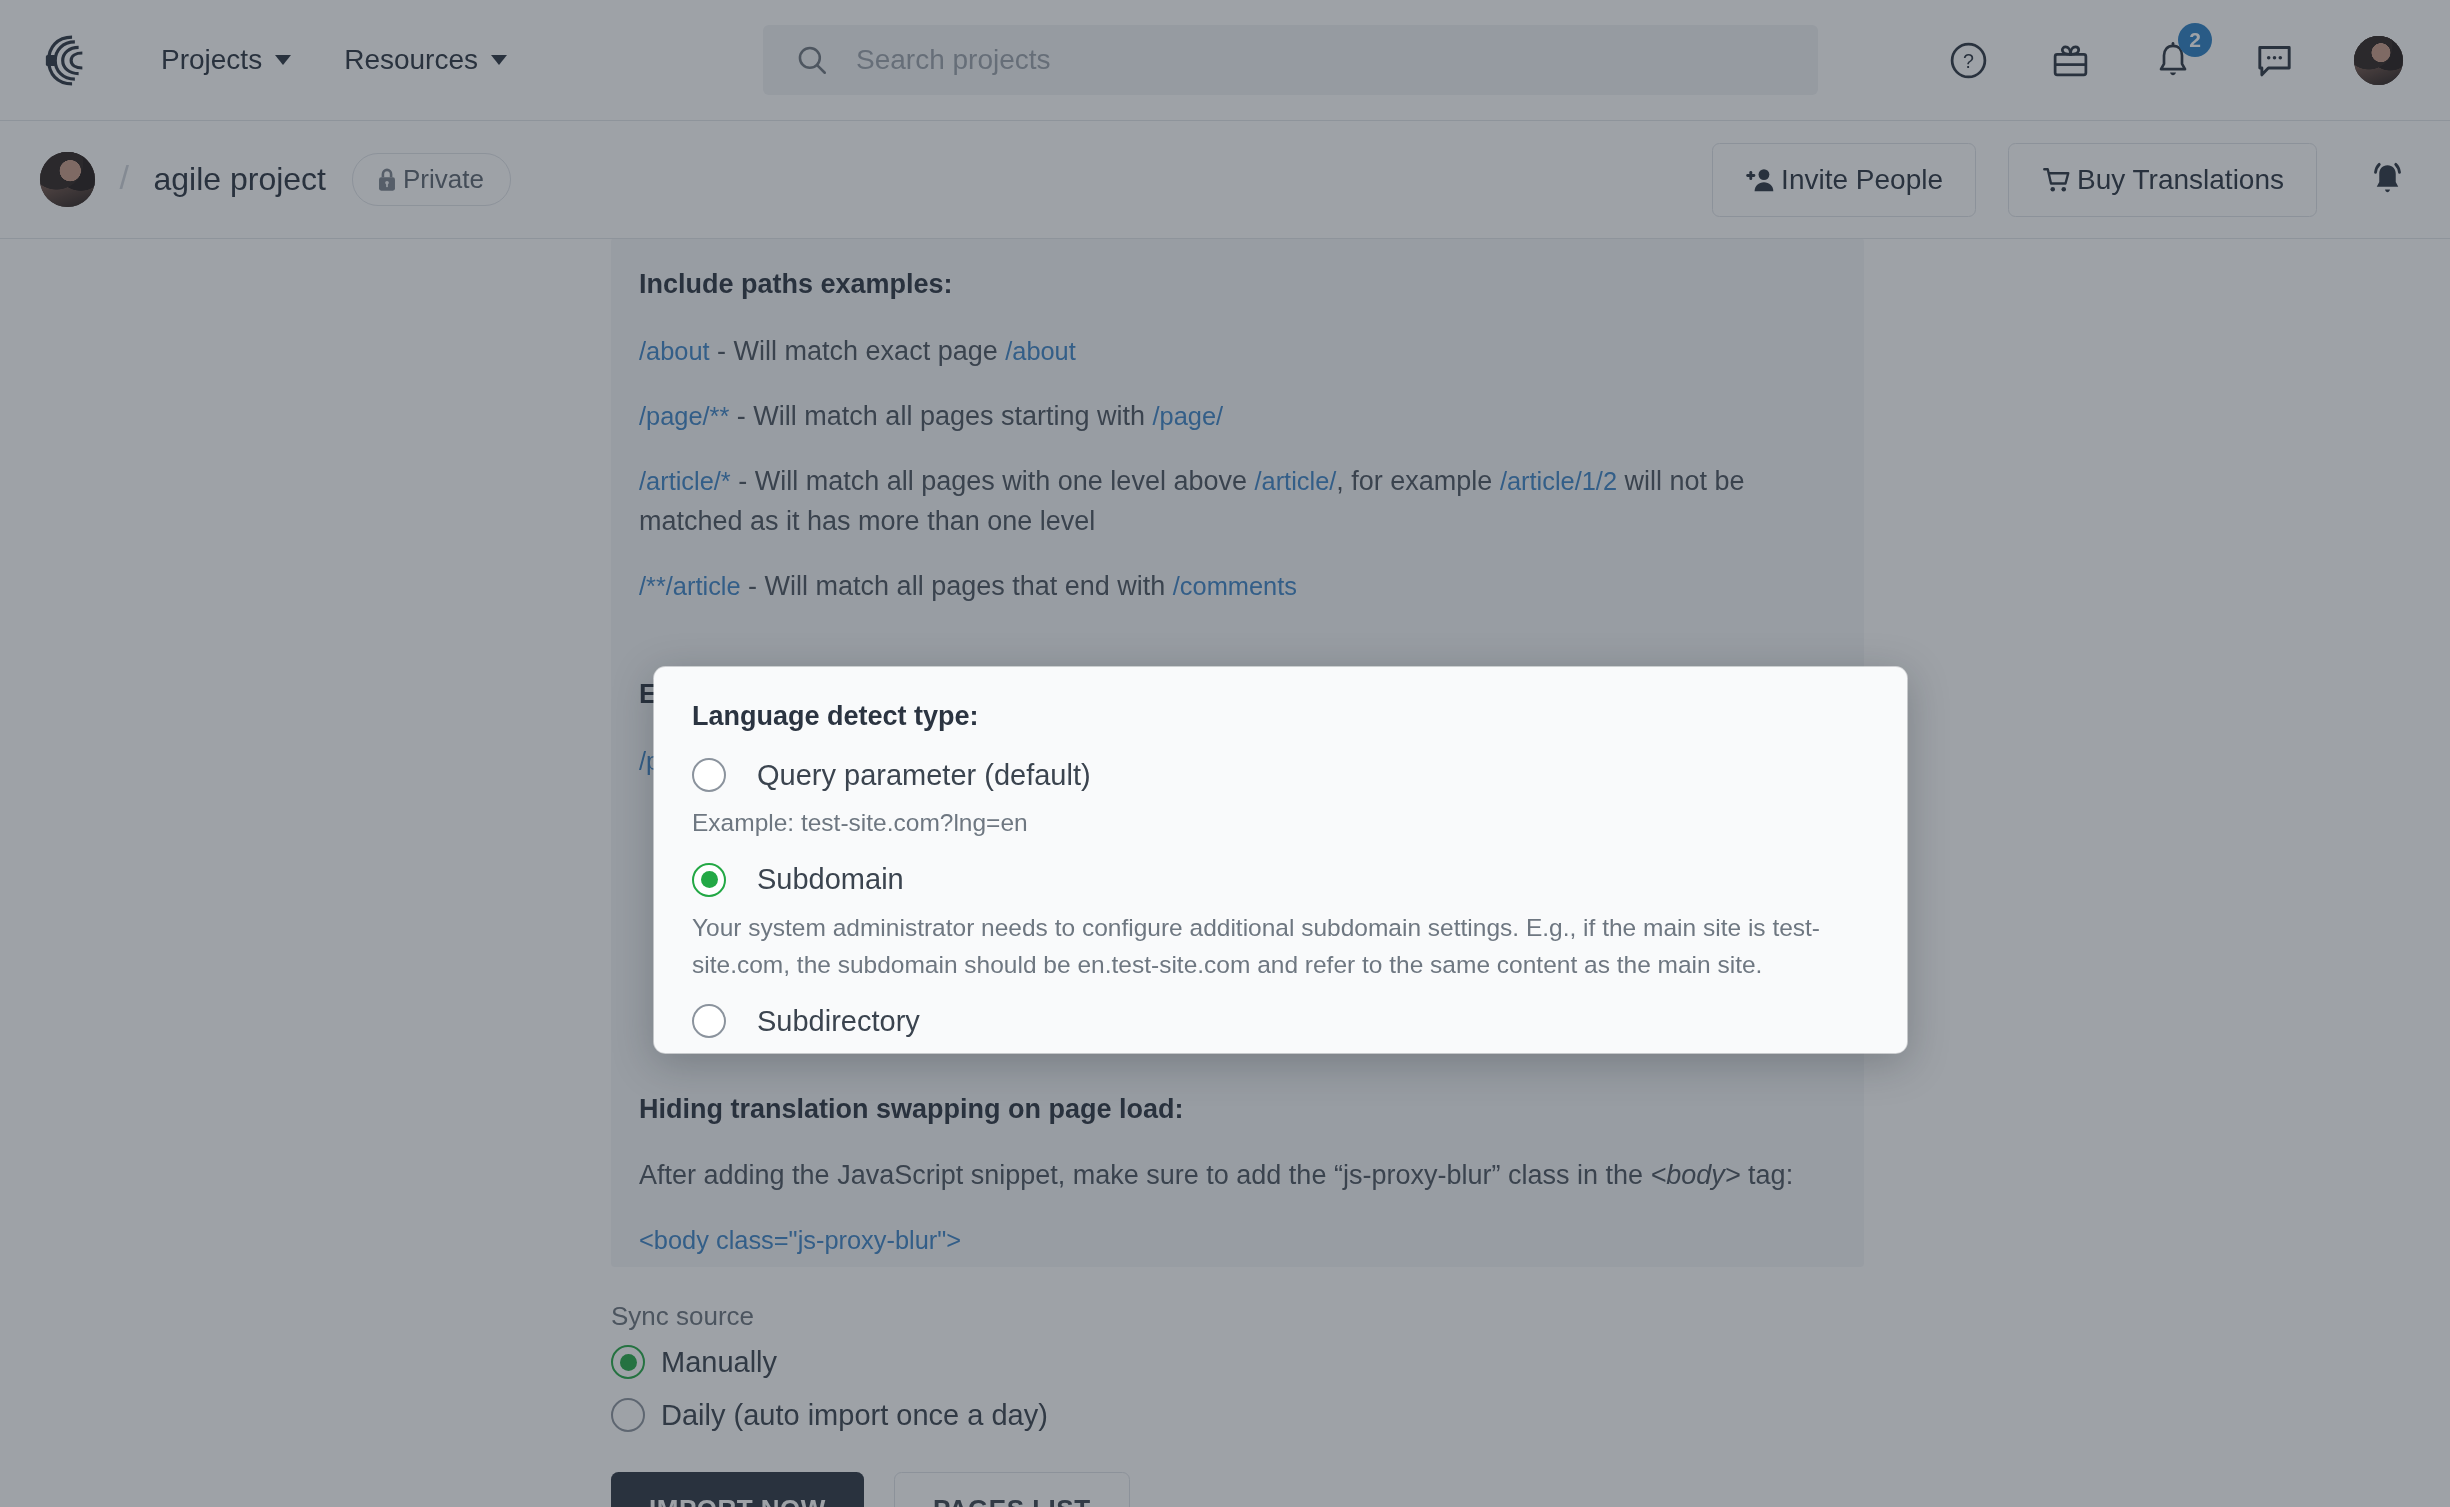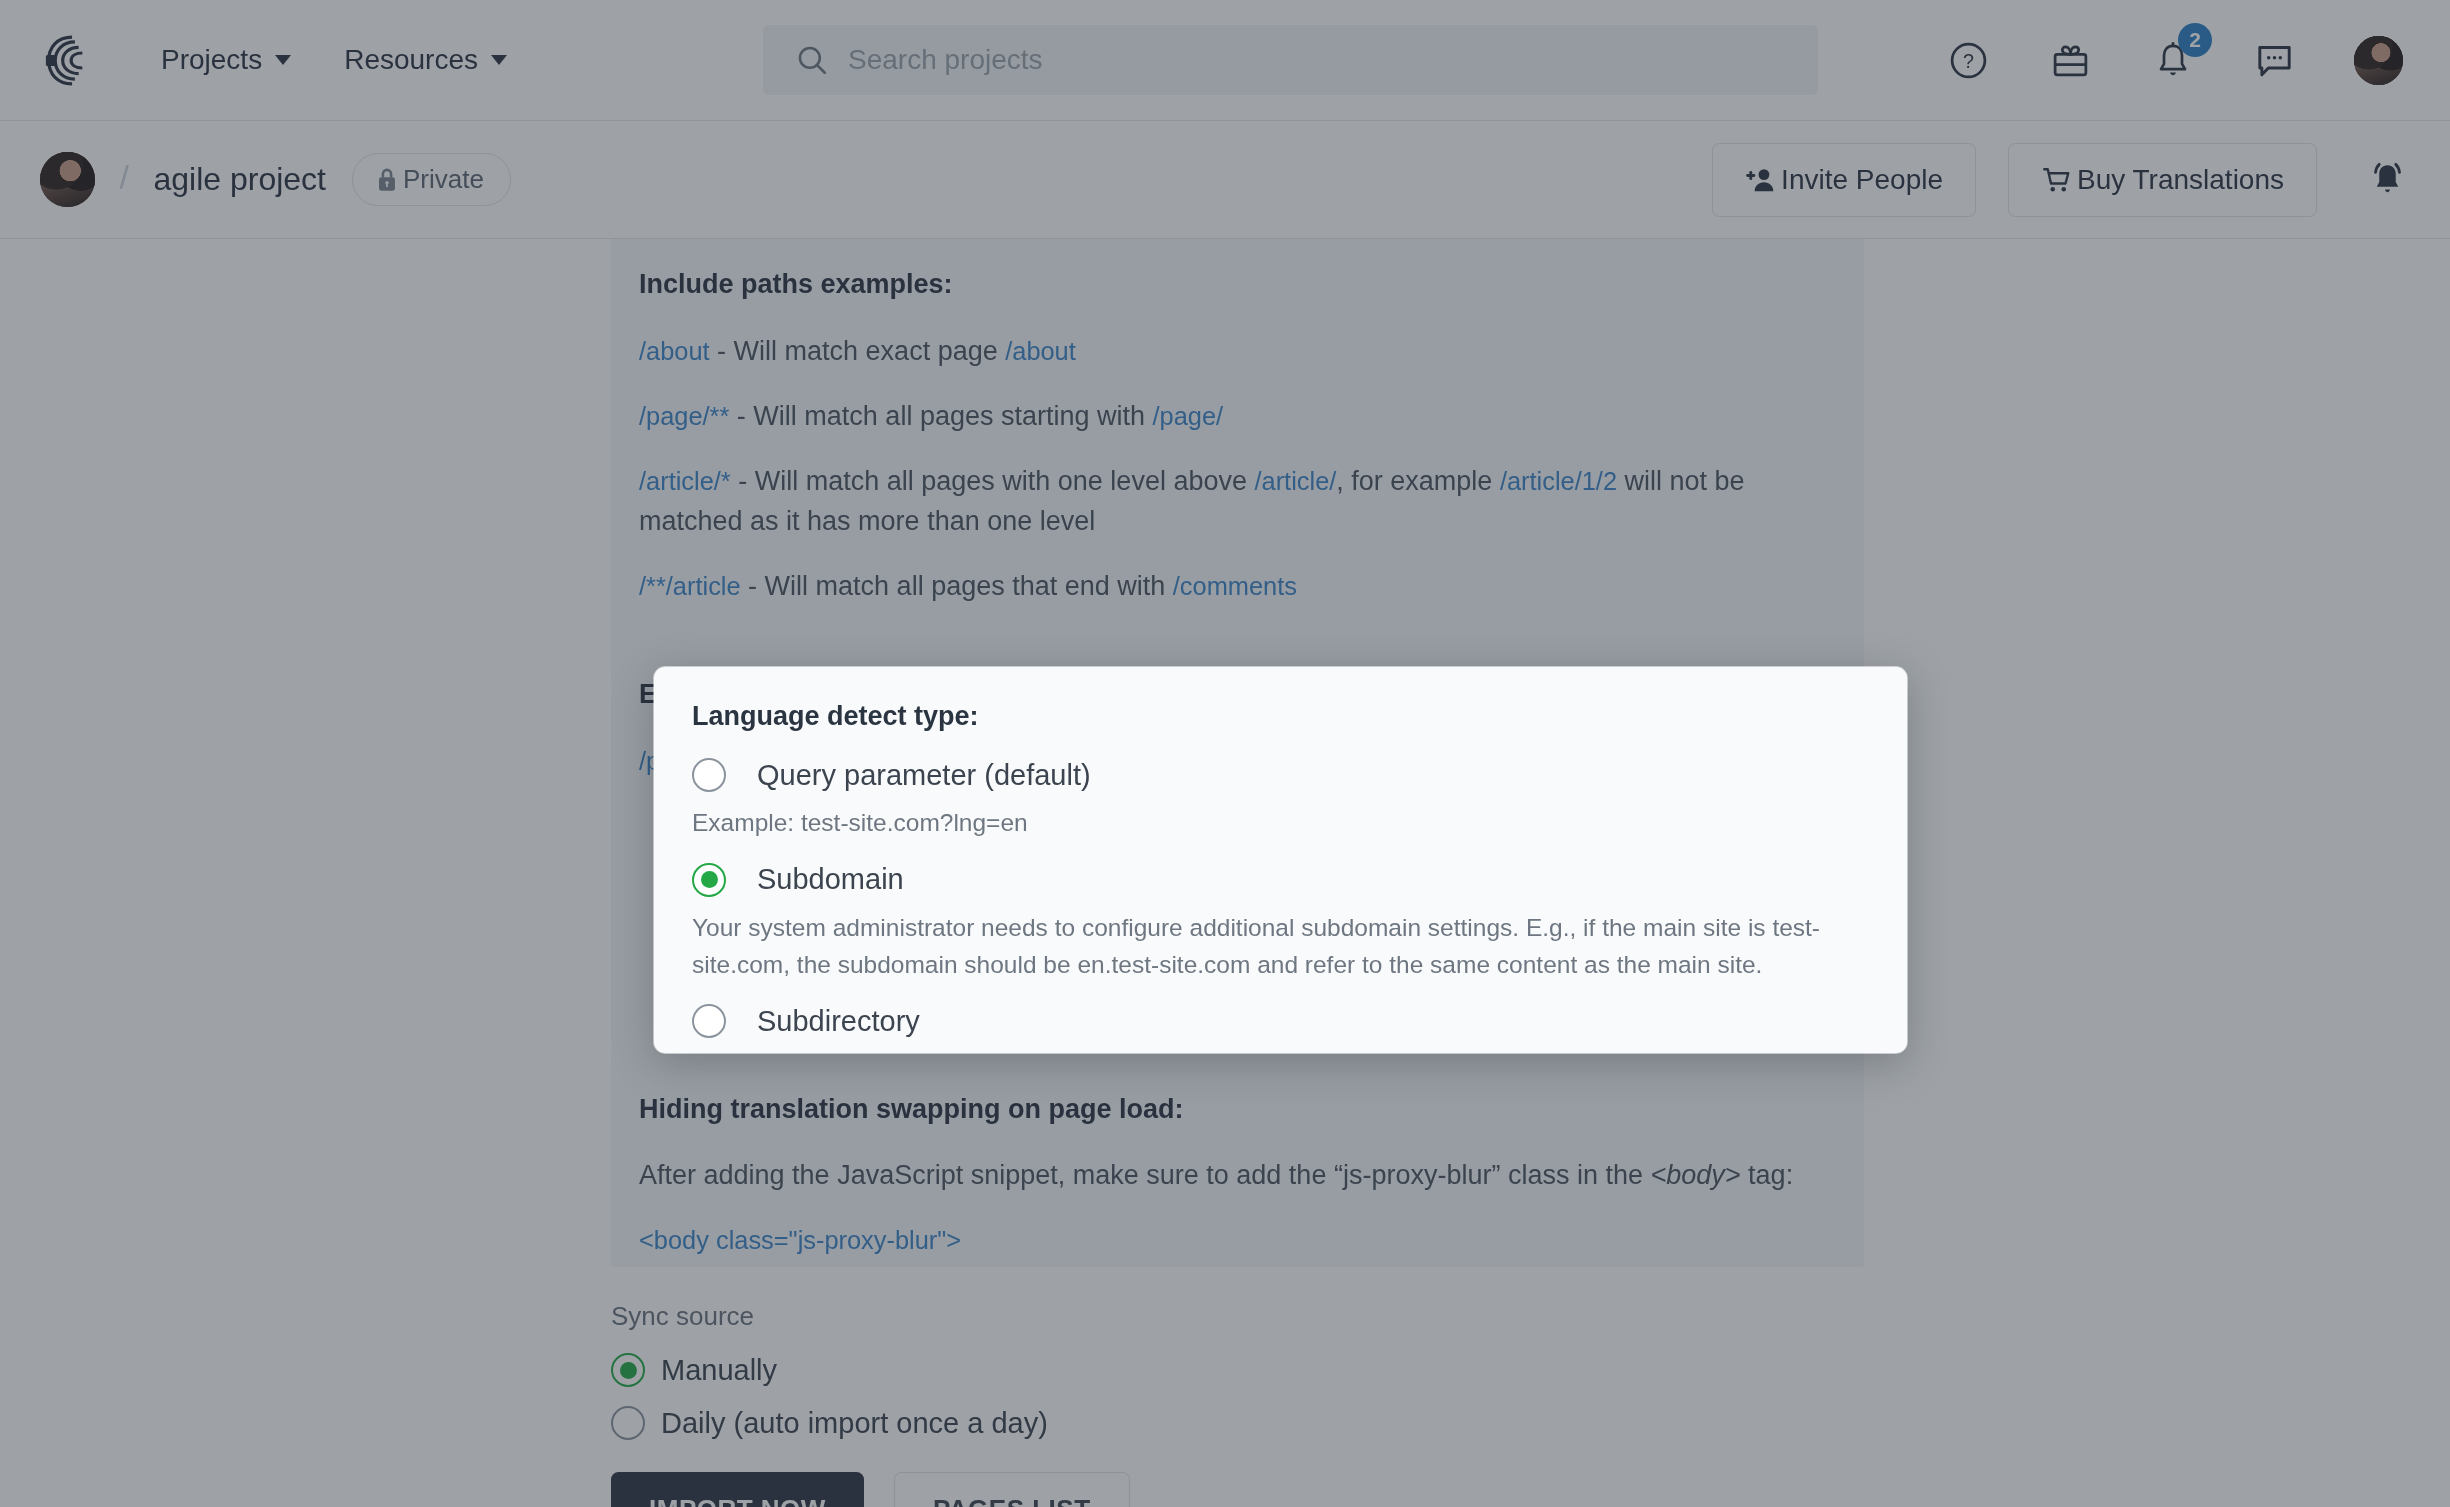--- a/index.html
+++ b/index.html
@@ -83,21 +83,21 @@
     position: absolute;
     left: 763px;
     top: 24.5px;
     width: 1055px;
     height: 70px;
     background: #f1f3f5;
     border-radius: 5.7px;
     display: flex;
     align-items: center;
     padding-left: 32px;
-    gap: 19px;
+    gap: 27px;
     cursor: text;
   }
   .search-placeholder {
     font-size: 28px;
     color: #9aa1aa;
     user-select: none;
   }
 
   .top-actions {
     position: absolute;
@@ -281,21 +281,21 @@
   
   .sync {
     position: absolute;
     left: 611px;
     top: 1063px;
     width: 942px;
   }
   .sync-label {
     font-size: 26px;
     color: #6a737d;
-    margin-bottom: 21px;
+    margin-bottom: 13px;
   }
   .radio-row {
     display: flex;
     align-items: center;
     gap: 16px;
     margin-bottom: 19px;
     cursor: pointer;
   }
   .radio-row .rlabel {
     font-size: 29px;

